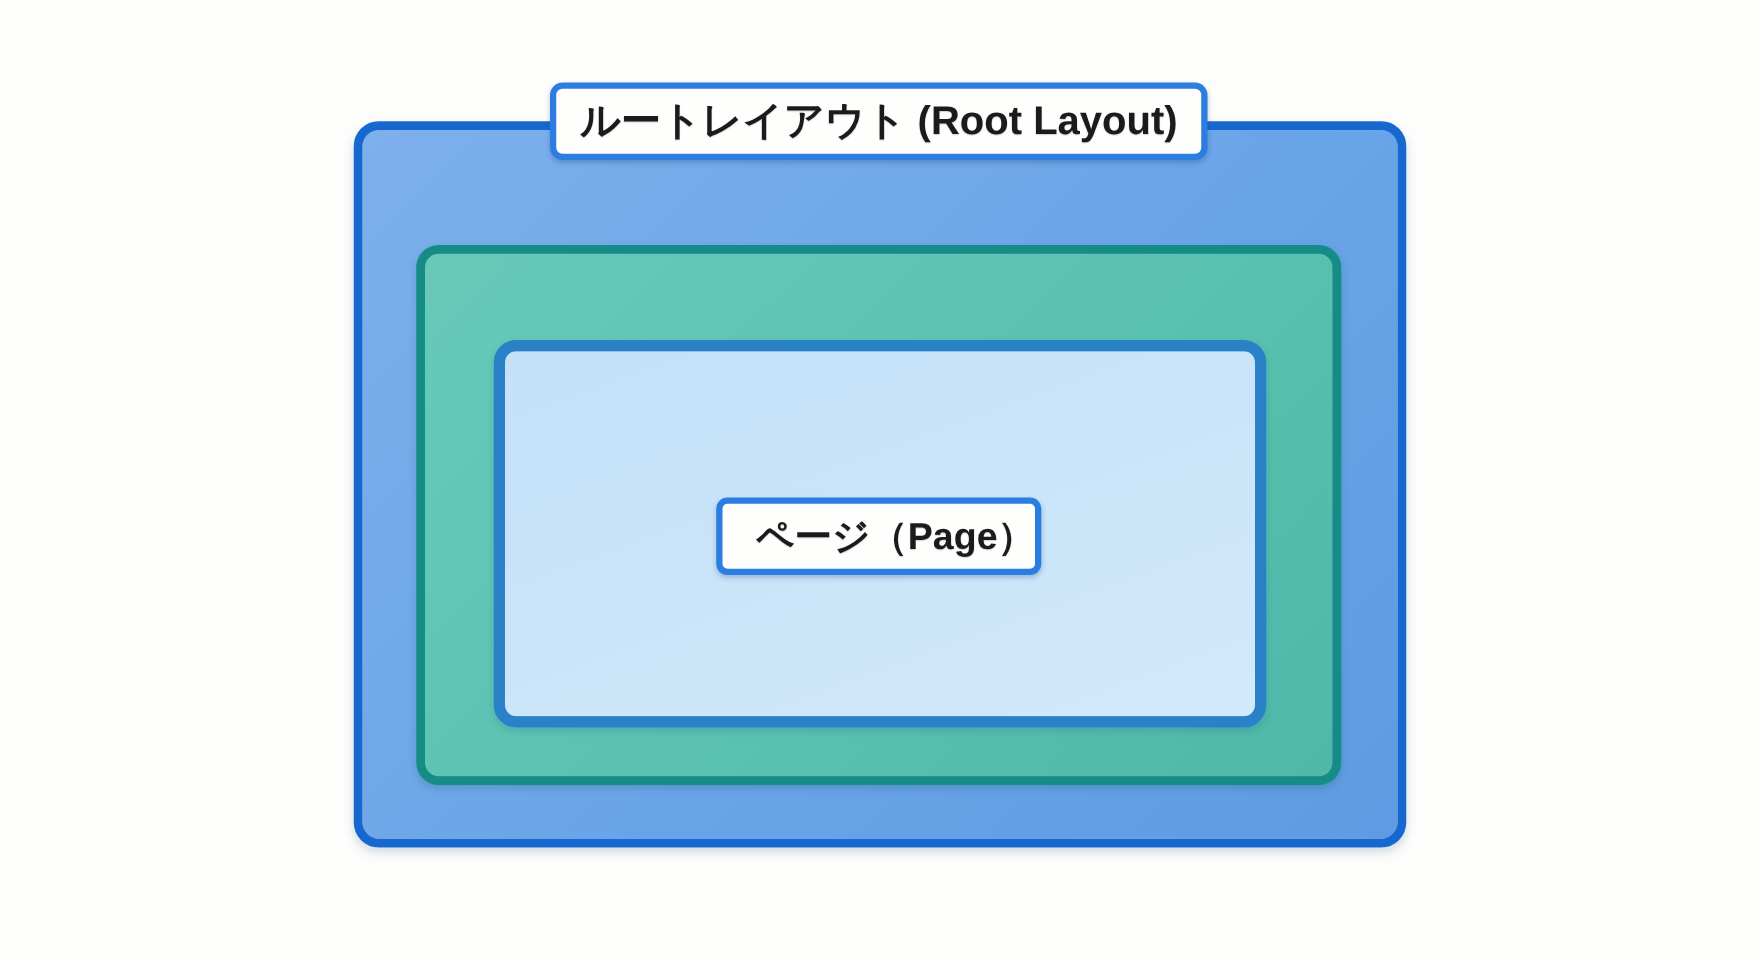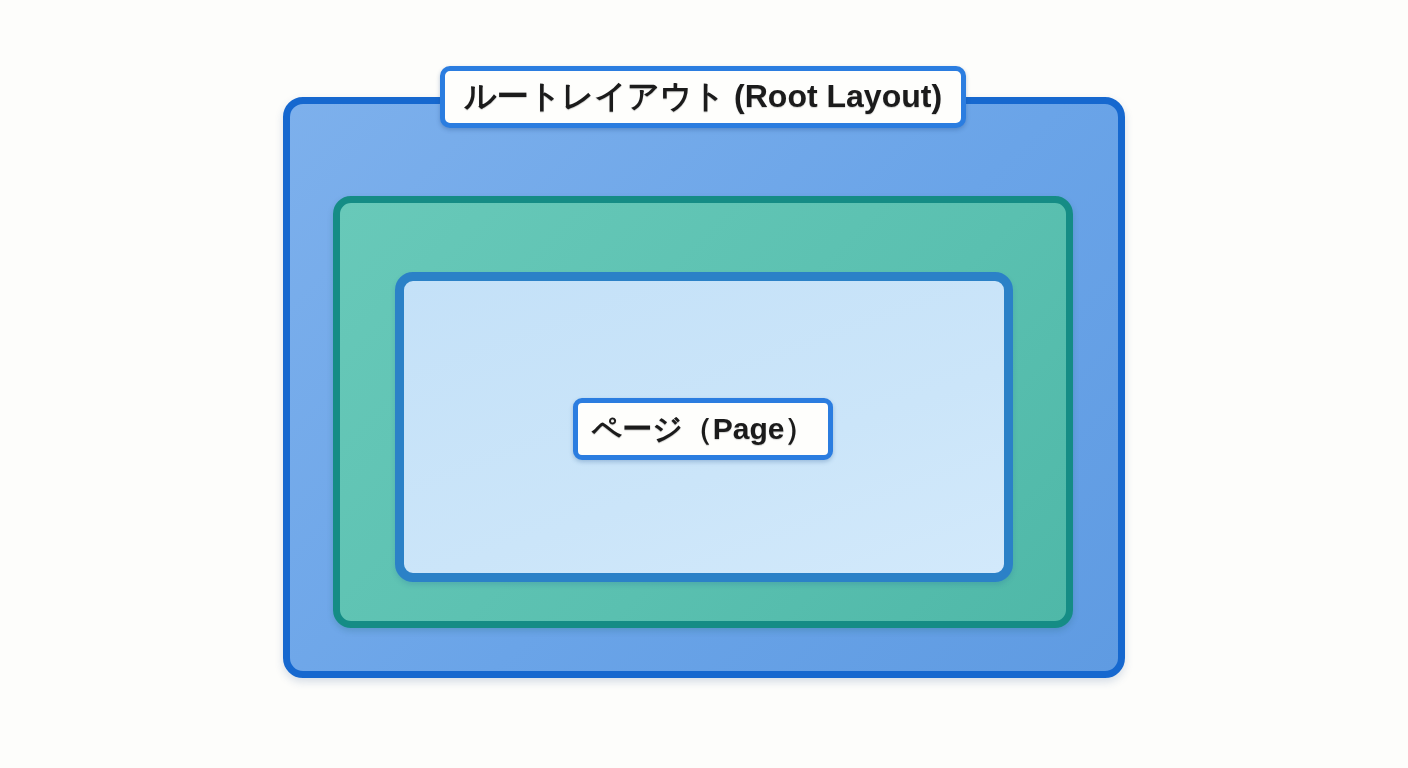--- a/index.html
+++ b/index.html
@@ -89,20 +89,21 @@
   }
   .page-label {
     left: 573px;
     top: 398px;
     width: 260px;
     height: 62px;
     border: 5px solid var(--label-blue-border, #2f86d2);
     border-radius: 9px;
     font-size: 30px;
     box-shadow: 0 2px 4px rgba(30, 80, 140, 0.28);
+    justify-content: flex-end;
   }
 </style>
 </head>
 <body>
 
 <div class="canvas">
 
   <div class="box root-box"></div>
 
   <div class="box dashboard-box"></div>

